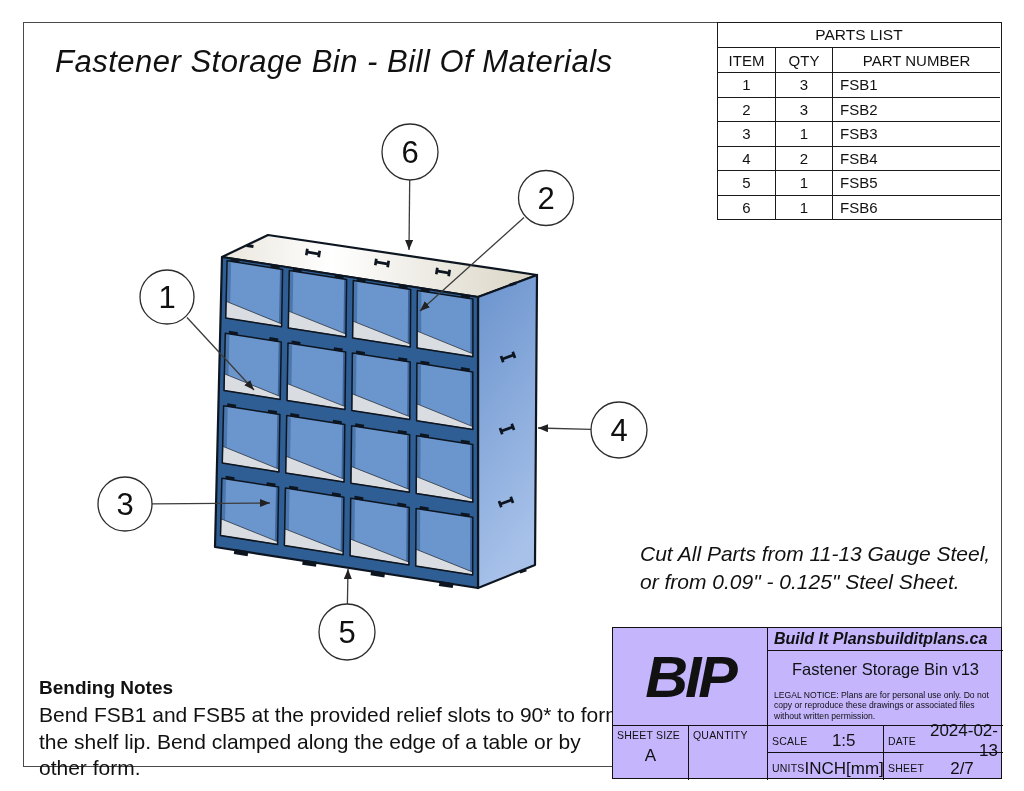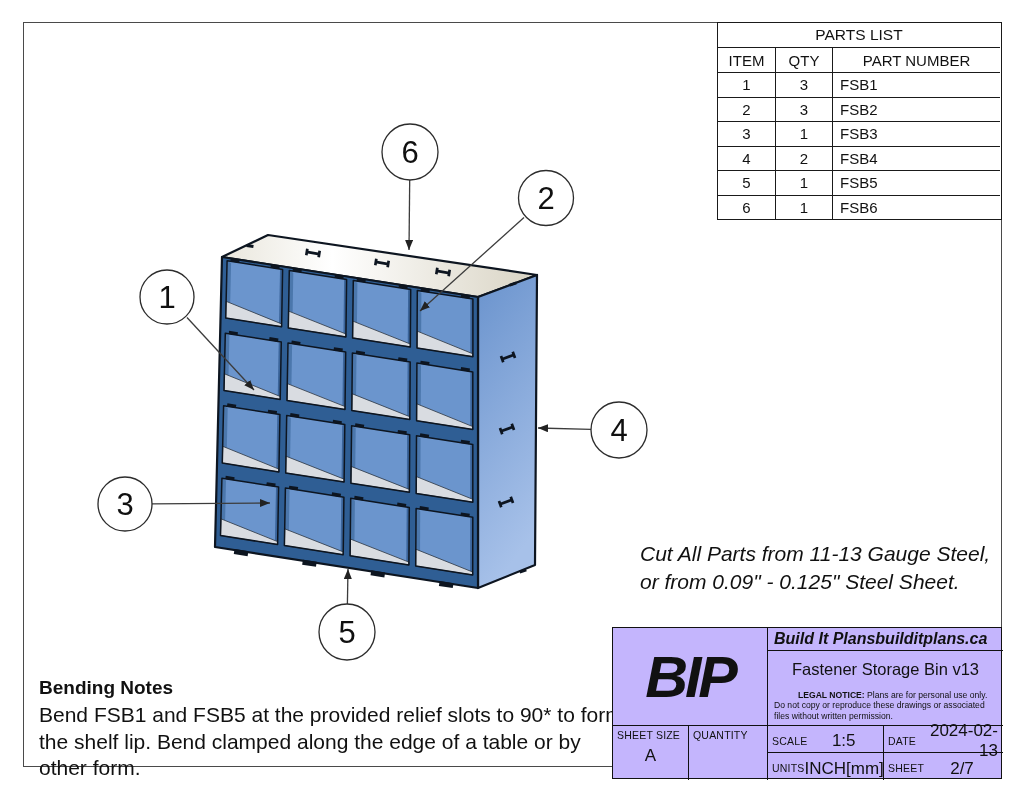--- a/index.html
+++ b/index.html
@@ -30,41 +30,42 @@
 
   
   .tblock{position:absolute;left:612px;top:627px;width:390px;height:152px;box-sizing:border-box;border:1.7px solid #111;background:#c4b5fd;}
   .tcell{position:absolute;box-sizing:border-box;border-color:#111;border-style:solid;border-width:0;}
   .bip-cell{left:0;top:0;width:155px;height:98px;border-right-width:1.2px;border-bottom-width:1.2px;display:flex;align-items:center;justify-content:center;}
   .bip-logo{font-size:57px;font-weight:bold;font-style:italic;letter-spacing:-3px;transform:scaleX(1.04);}
   .brand-row{left:155px;top:0;width:235px;height:23px;border-bottom-width:1.2px;display:flex;align-items:center;padding:0 6px;font-style:italic;font-weight:bold;font-size:16px;}
   .dtitle-cell{left:155px;top:23px;width:235px;height:75px;border-bottom-width:1.2px;}
   .dtitle{text-align:center;margin-top:9px;font-size:16.5px;}
   .legal{position:absolute;left:6px;right:3px;bottom:4px;font-size:8.6px;line-height:10.4px;color:#111;}
-  .legal b{font-weight:bold;margin-left:24px;}
+  .legal b{font-weight:normal;}
   .ss-cell{left:0;top:98px;width:76px;height:54px;border-right-width:1.2px;}
   .qty-cell{left:76px;top:98px;width:79px;height:54px;border-right-width:1.2px;}
   .scale-cell{left:155px;top:98px;width:116px;height:27px;border-right-width:1.2px;border-bottom-width:1.2px;}
   .date-cell{left:271px;top:98px;width:119px;height:27px;border-bottom-width:1.2px;}
   .units-cell{left:155px;top:125px;width:116px;height:27px;border-right-width:1.2px;}
   .sheetno-cell{left:271px;top:125px;width:119px;height:27px;}
   .tb-label{font-size:10.5px;letter-spacing:.2px;}
   .kv{display:flex;align-items:center;padding:3px 3px 0 4px;}
   .kv .tb-val{flex:1;text-align:center;font-size:17px;margin-top:1px;}
   .kv .tb-val.right{text-align:right;padding-right:2px;}
   .stack .tb-label{display:block;padding:3px 0 0 4px;}
   .stack .tb-val{display:block;text-align:center;font-size:17px;margin-top:5px;}
 </style>
 </head>
 <body>
 
 <div class="sheet">
 
   <div class="frame"></div>
 
+  <div class="page-title">Fastener Storage Bin - Bill Of Materials</div>
 
   <svg id="bin-svg" width="1024" height="791" viewBox="0 0 1024 791">
     <defs>
       <linearGradient id="gTop" x1="0" y1="0" x2="1" y2="0">
         <stop offset="0" stop-color="#e9e6dc"></stop>
         <stop offset="0.35" stop-color="#ffffff"></stop>
         <stop offset="1" stop-color="#d9d4c4"></stop>
       </linearGradient>
       <linearGradient id="gSide" x1="0" y1="0" x2="0.25" y2="1">
         <stop offset="0" stop-color="#6a93cd"></stop>

